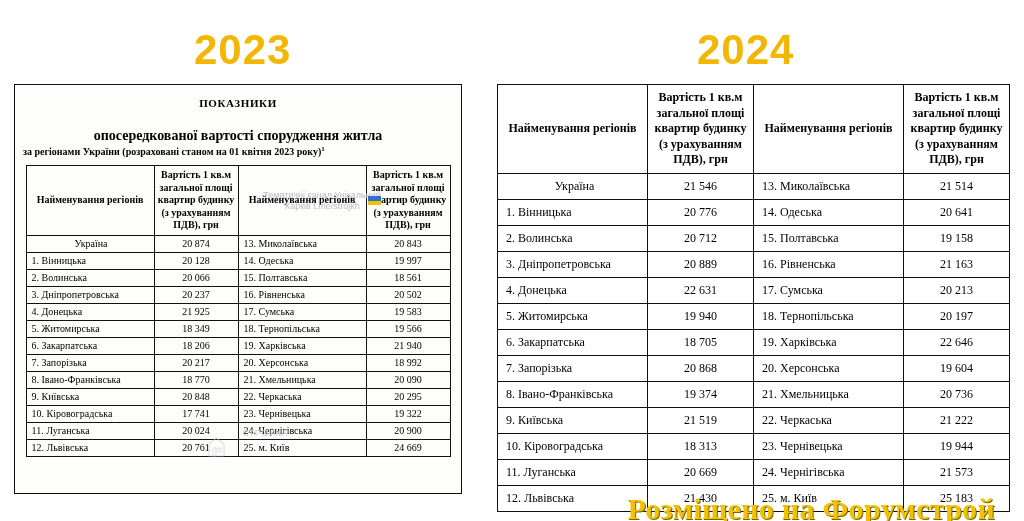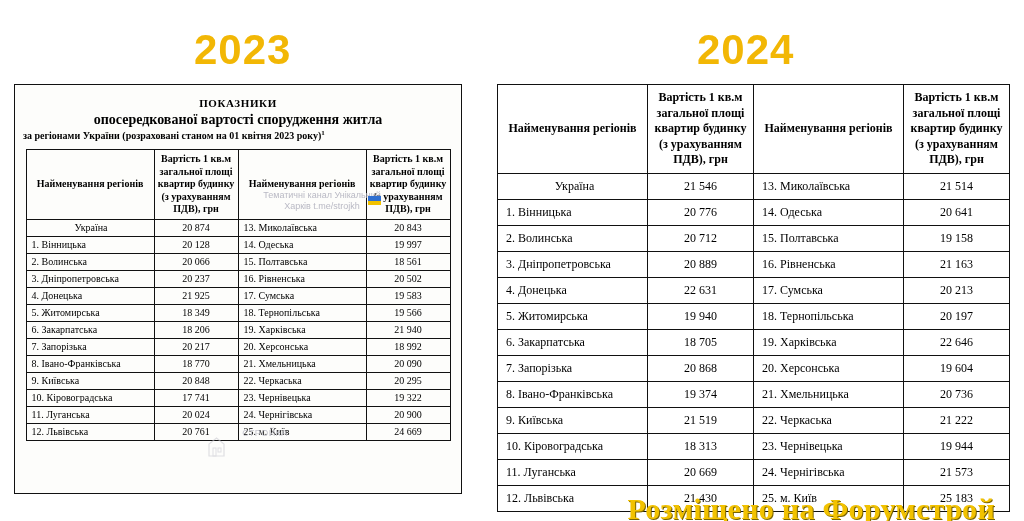--- a/index.html
+++ b/index.html
@@ -35,21 +35,21 @@
     background: #fdfdfb;
     border: 1px solid #111;
     box-sizing: border-box;
     padding: 10px 8px 6px 8px;
   }
   .doc-title {
     text-align: center;
     font-weight: bold;
     font-size: 11px;
     letter-spacing: 0.6px;
-    margin: 2px 0 3px 0;
+    margin: 2px 0 19px 0;
   }
   .doc-sub {
     text-align: center;
     font-weight: bold;
     font-size: 14px;
     margin: 1px 0;
   }
   .doc-sub2 {
     text-align: left;
     font-weight: bold;

